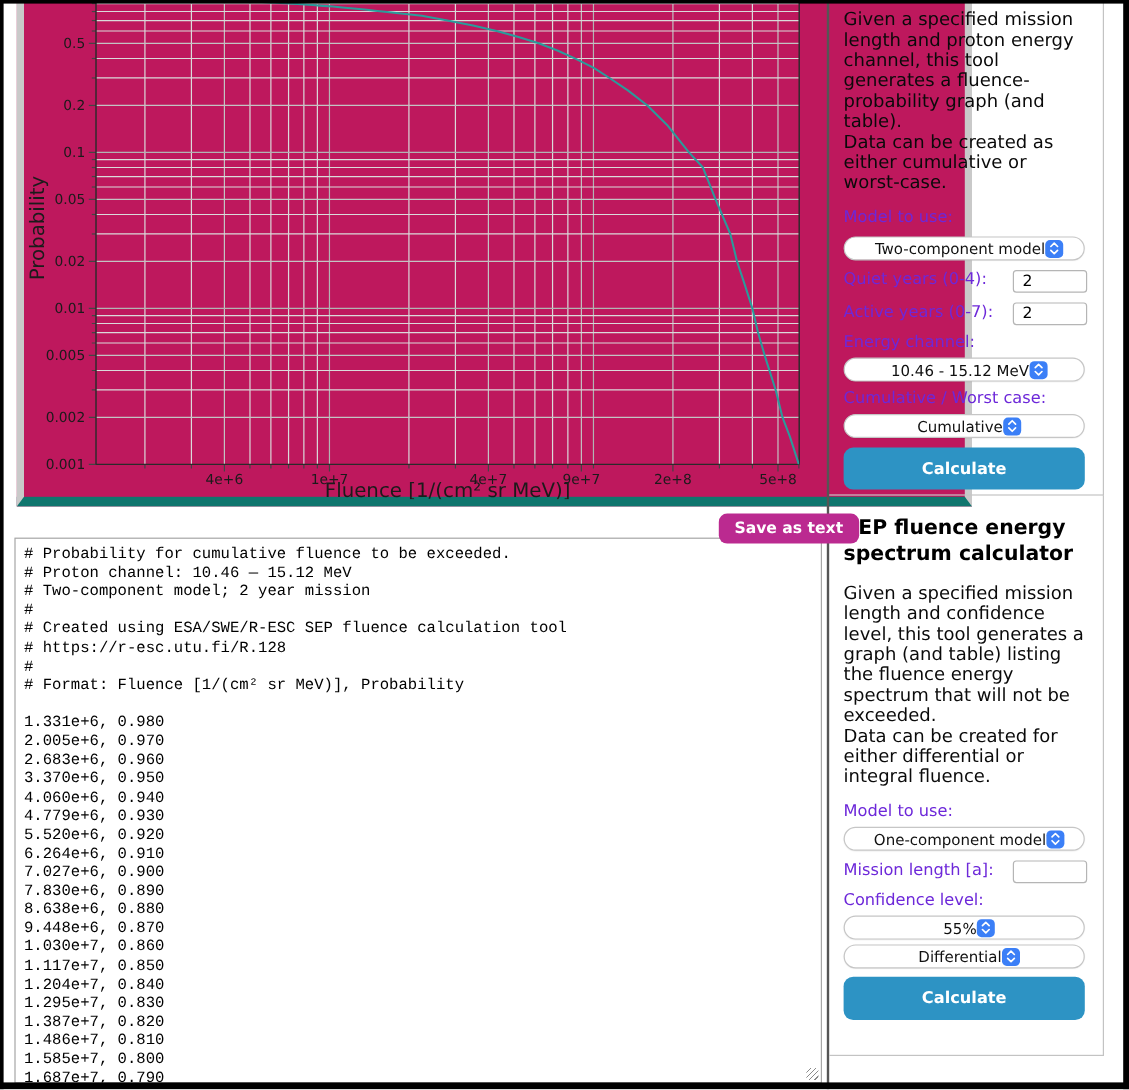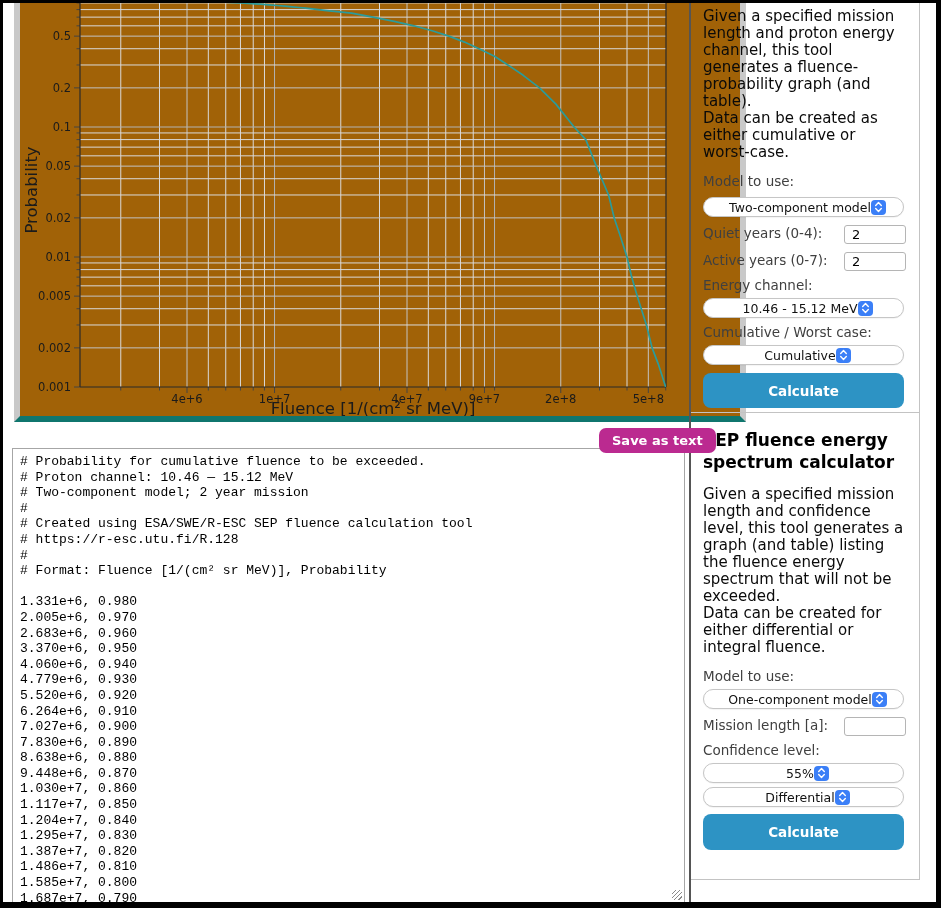--- a/index.html
+++ b/index.html
@@ -6,23 +6,23 @@
   .frame{position:relative;width:941px;height:908px;background:#fff;overflow:hidden;
          font-family:"DejaVu Sans",sans-serif;}
   
   .edge{position:absolute;background:#000;z-index:50;}
   .edge.top{left:0;top:0;width:941px;height:3px;}
   .edge.left{left:0;top:0;width:3px;height:908px;}
   .edge.right{right:0;top:0;width:5px;height:908px;}
   .edge.bottom{left:0;bottom:0;width:941px;height:6px;}
 
   
-  .chart-card{position:absolute;left:14px;top:0;width:732px;height:422px;box-sizing:border-box;
-              border-left:6px solid #c9c9c9;border-right:6px solid #c9c9c9;border-bottom:6px solid #0f766e;
-              background:#a16207;}
+  .chart-card{position:absolute;left:14px;top:0;width:796px;height:422px;box-sizing:border-box;
+              border-left:6px solid #c9c9c9;border-right:6px solid #c9c9c9;border-bottom:8px solid #0f766e;
+              background:#be185d;}
   #chart-mount{position:absolute;left:0;top:0;width:648px;height:416px;}
   #chart-mount text{font-family:"DejaVu Sans",sans-serif;fill:#1b1b1b;}
 
   
   .save-btn{position:absolute;left:599px;top:428px;height:25px;padding:0 13px;z-index:10;
             background:#bb2a90;color:#fff;border:none;border-radius:7px;
             font-family:"DejaVu Sans",sans-serif;font-size:13px;font-weight:bold;cursor:pointer;}
 
   
   .output-box{position:absolute;left:12px;top:448px;width:673px;height:455px;box-sizing:border-box;
@@ -37,21 +37,21 @@
 
   
   .sidebar{position:absolute;left:691px;top:0;width:229px;height:908px;box-sizing:border-box;}
   .panel{box-sizing:border-box;border-right:1px solid #c3c3c3;border-bottom:1px solid #c3c3c3;
          padding:0 13px 0 12px;overflow:hidden;}
   .panel1{height:413px;}
   .panel2{height:467px;}
   .desc{margin:8px 0 0 0;font-size:15px;line-height:17px;color:#0a0a0a;}
   .panel2 .desc{margin-top:13px;}
   .panel-title{margin:16px 0 0 0;font-size:17px;line-height:22px;font-weight:bold;color:#000;}
-  .field-label{margin-top:12px;font-size:13.5px;line-height:17px;color:#404040;}
+  .field-label{margin-top:12px;font-size:13.5px;line-height:17px;color:#6d28d9;}
   .field-label.tight{margin-top:6px;}
   .mac-select{margin-top:7px;height:20px;box-sizing:border-box;border:1px solid #c6c6c6;border-radius:10px;
               background:#fff;display:flex;align-items:center;justify-content:center;
               padding:0 3px 0 11px;width:201px;cursor:pointer;box-shadow:0 0.5px 1px rgba(0,0,0,0.08);}
   .mac-select.tight{margin-top:4px;}
   .mac-select .sel-text{font-size:12.5px;color:#111;white-space:nowrap;}
   .stepper{width:15px;height:15px;border-radius:4px;background:#3b7ff7;display:flex;align-items:center;justify-content:center;}
   .form-row{margin-top:8px;display:flex;align-items:flex-start;justify-content:space-between;}
   .form-row .field-label{margin-top:0;}
   .num-input{width:62px;height:19px;box-sizing:border-box;border:1px solid #b5b5b5;border-radius:3px;

